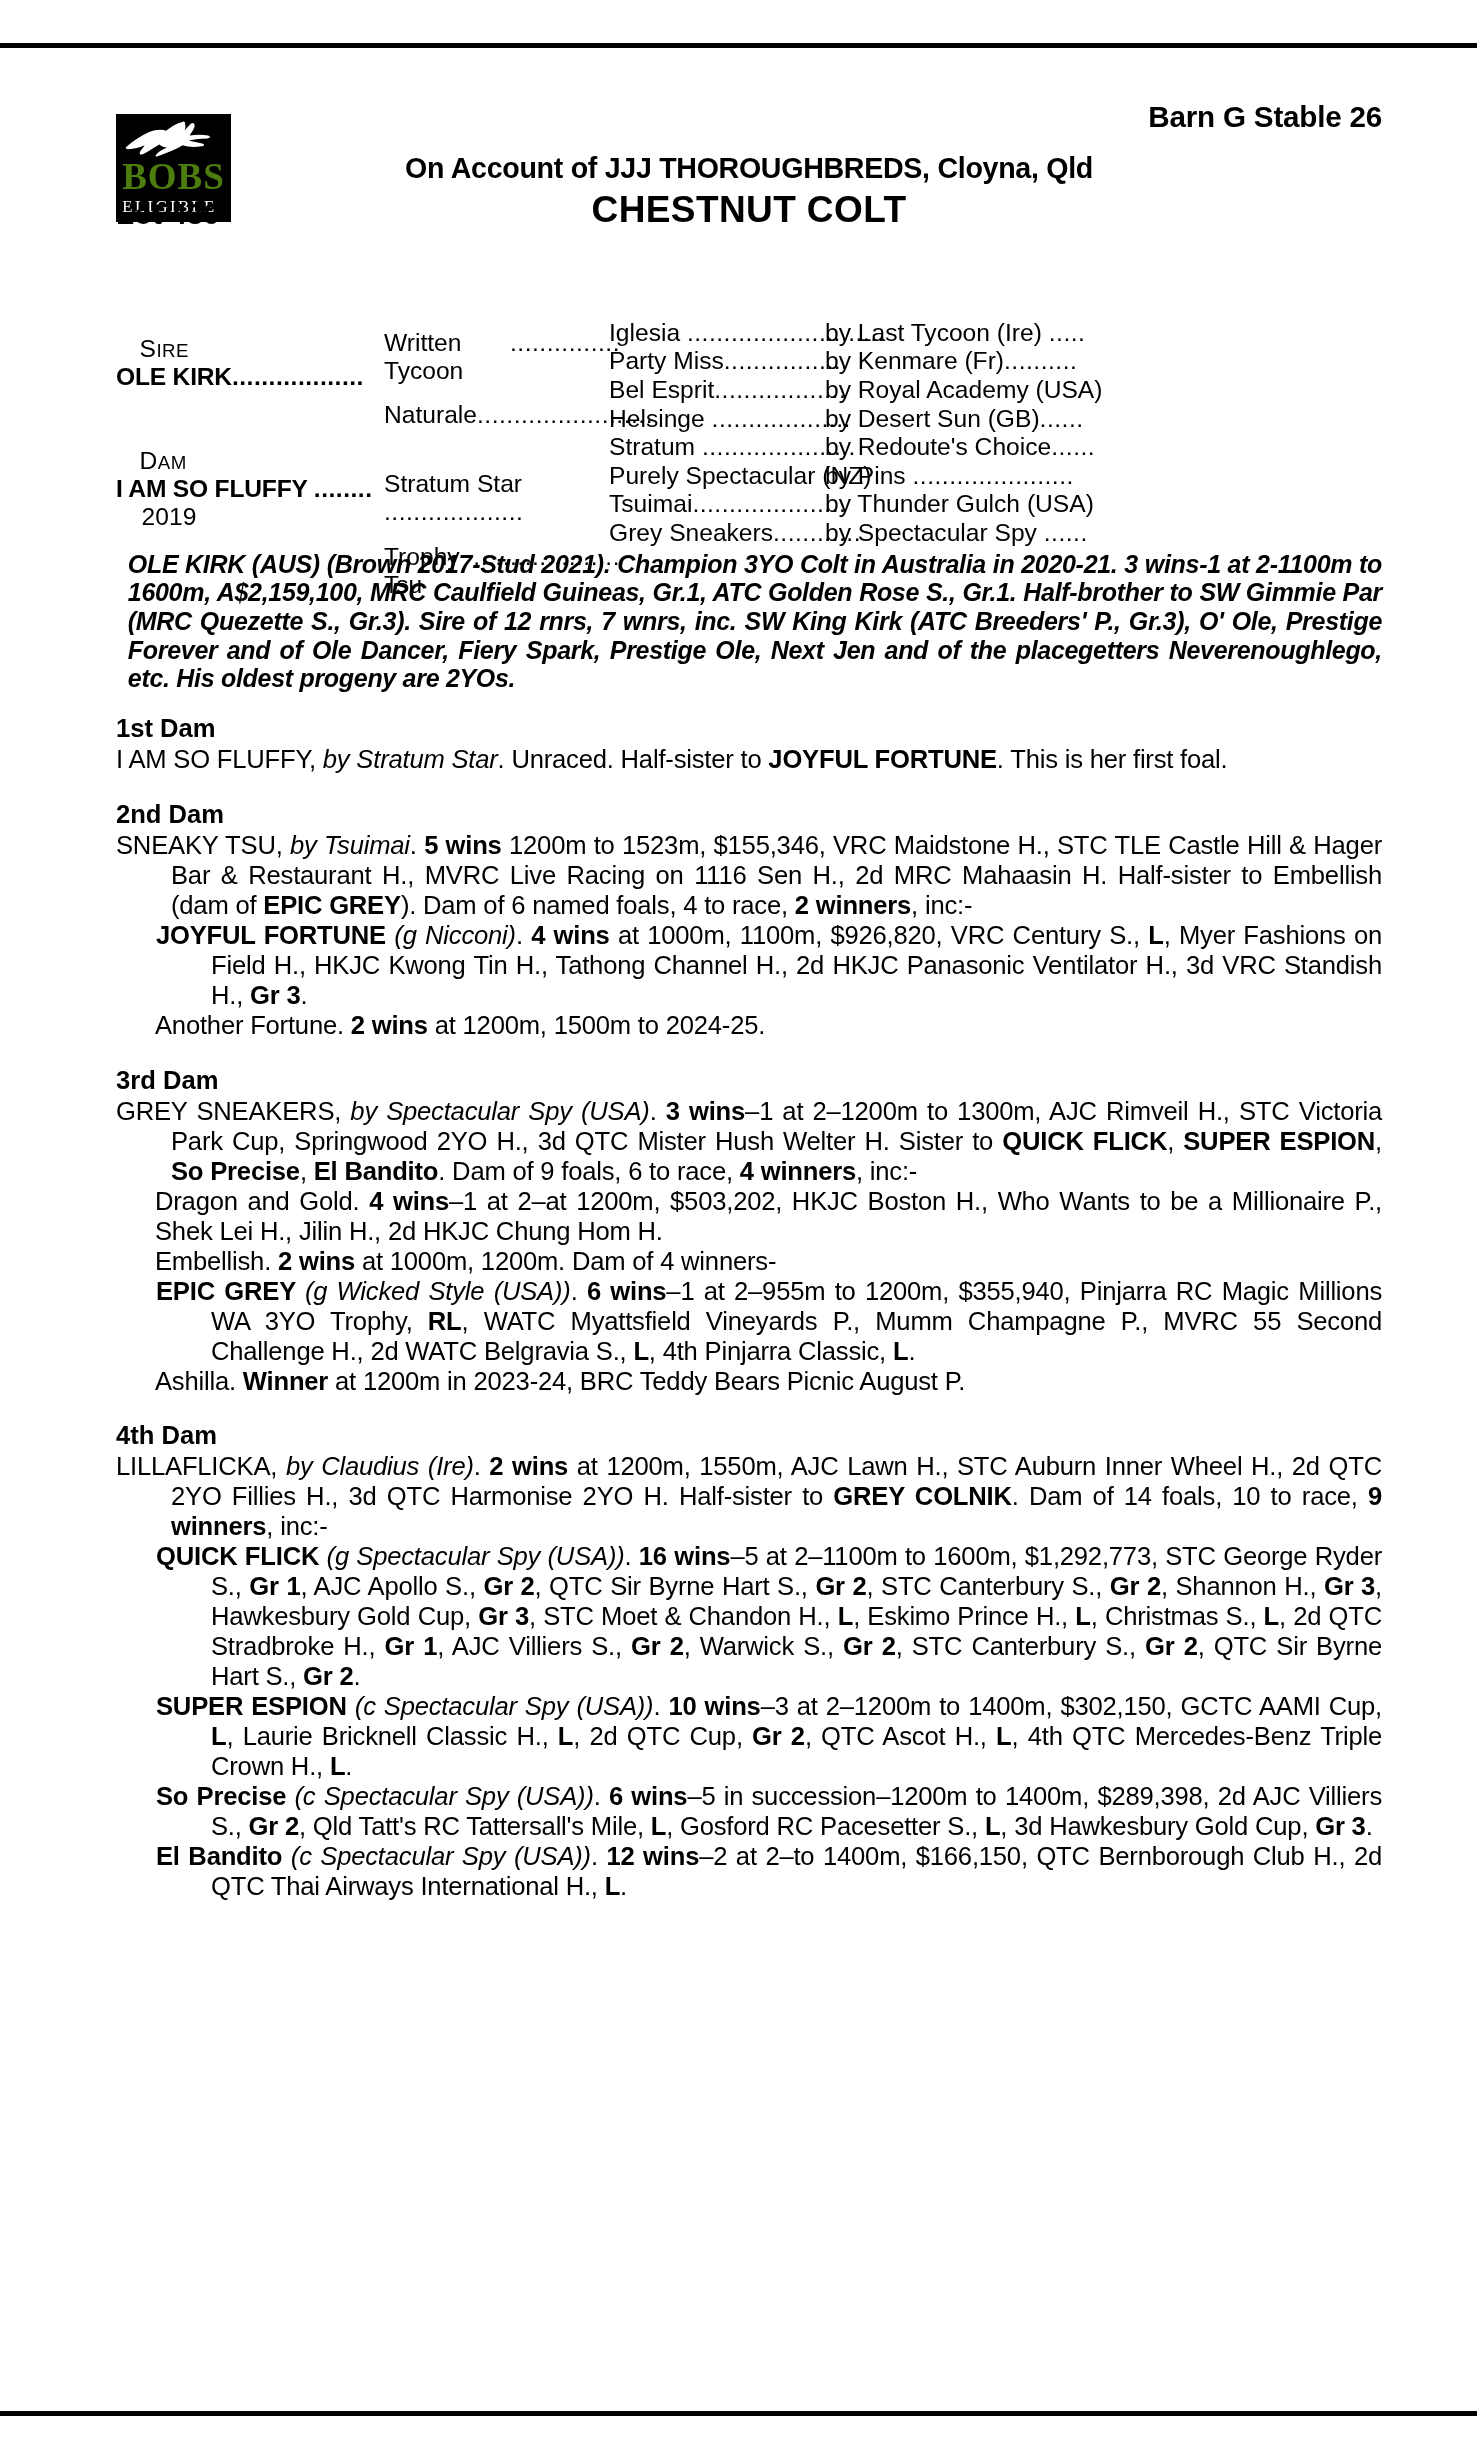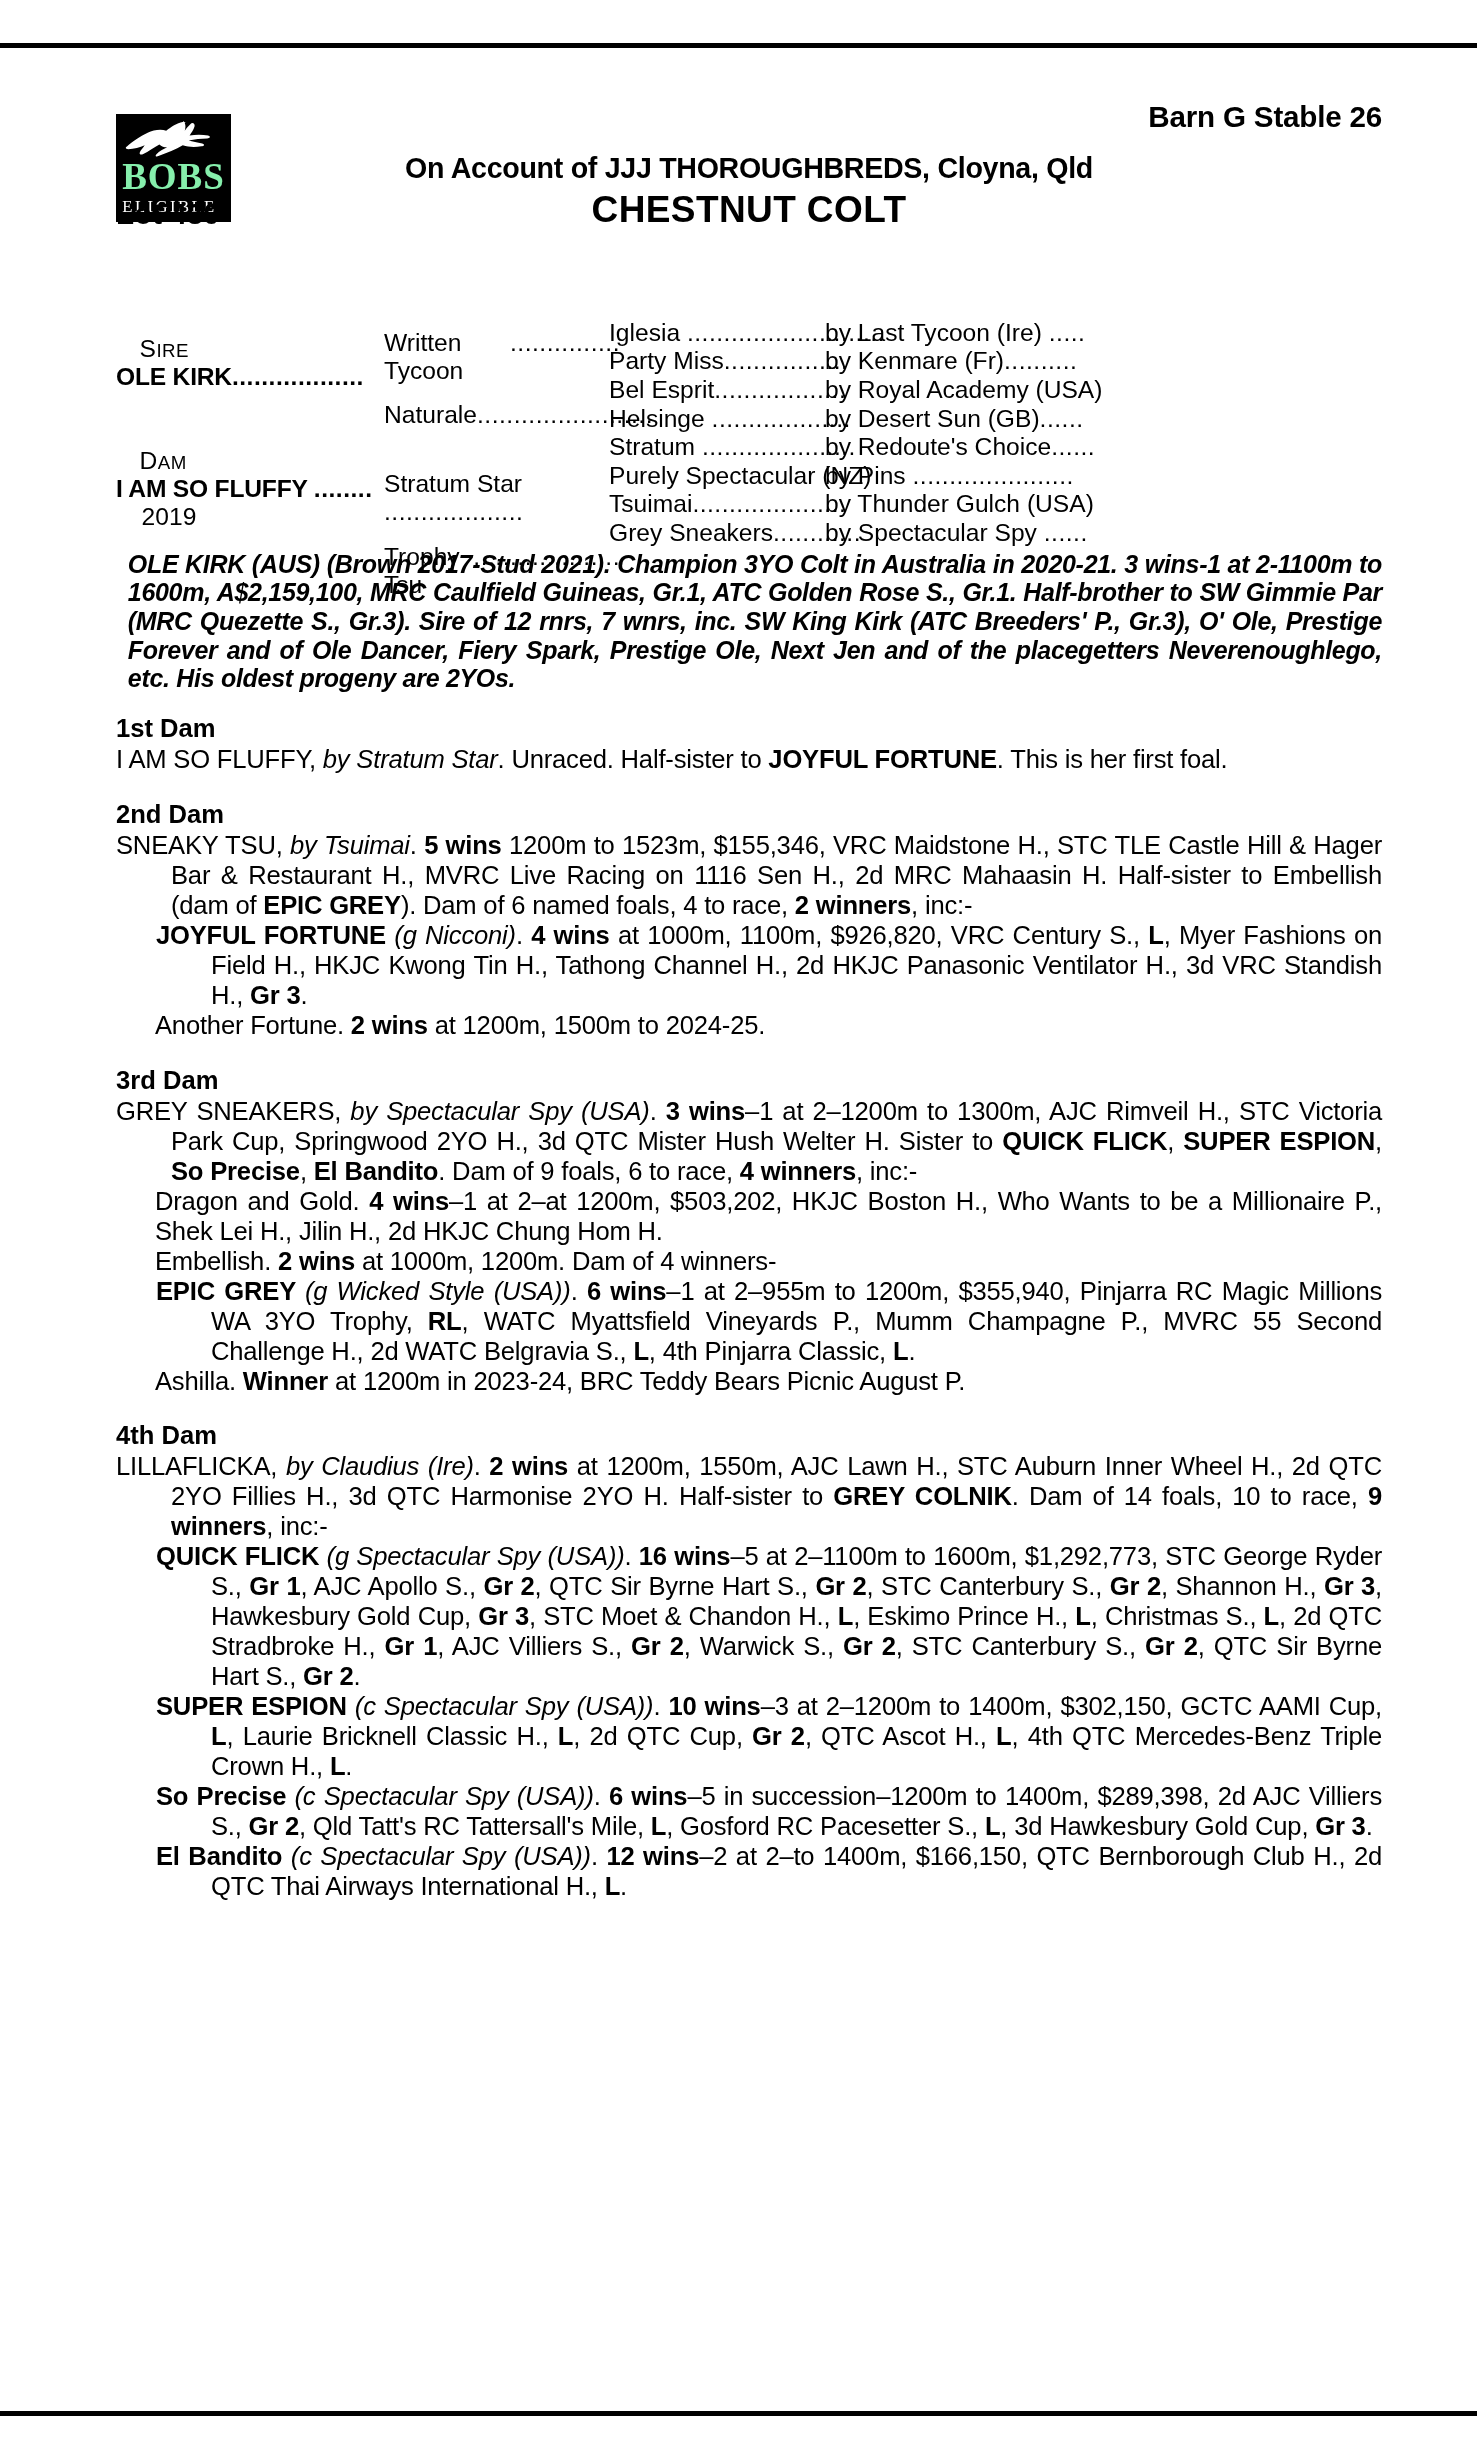--- a/index.html
+++ b/index.html
@@ -55,21 +55,21 @@
   .bobs-logo .horse {
     position: absolute;
     left: 7.9px; top: 5.9px;
     width: 100px; height: 39px;
   }
   .bobs-logo .bobs-word {
     position: absolute;
     left: 0; right: 0;
     top: 43px;
     text-align: center;
-    color: #86efac;
+    color: #4d7c0f;
     font-family: "Liberation Serif", serif;
     font-weight: 700;
     font-size: 37px;
     letter-spacing: 1px;
     line-height: 39px;
   }
   .bobs-logo .elig-word {
     position: absolute;
     left: 0; right: 8px;
     top: 84px;

